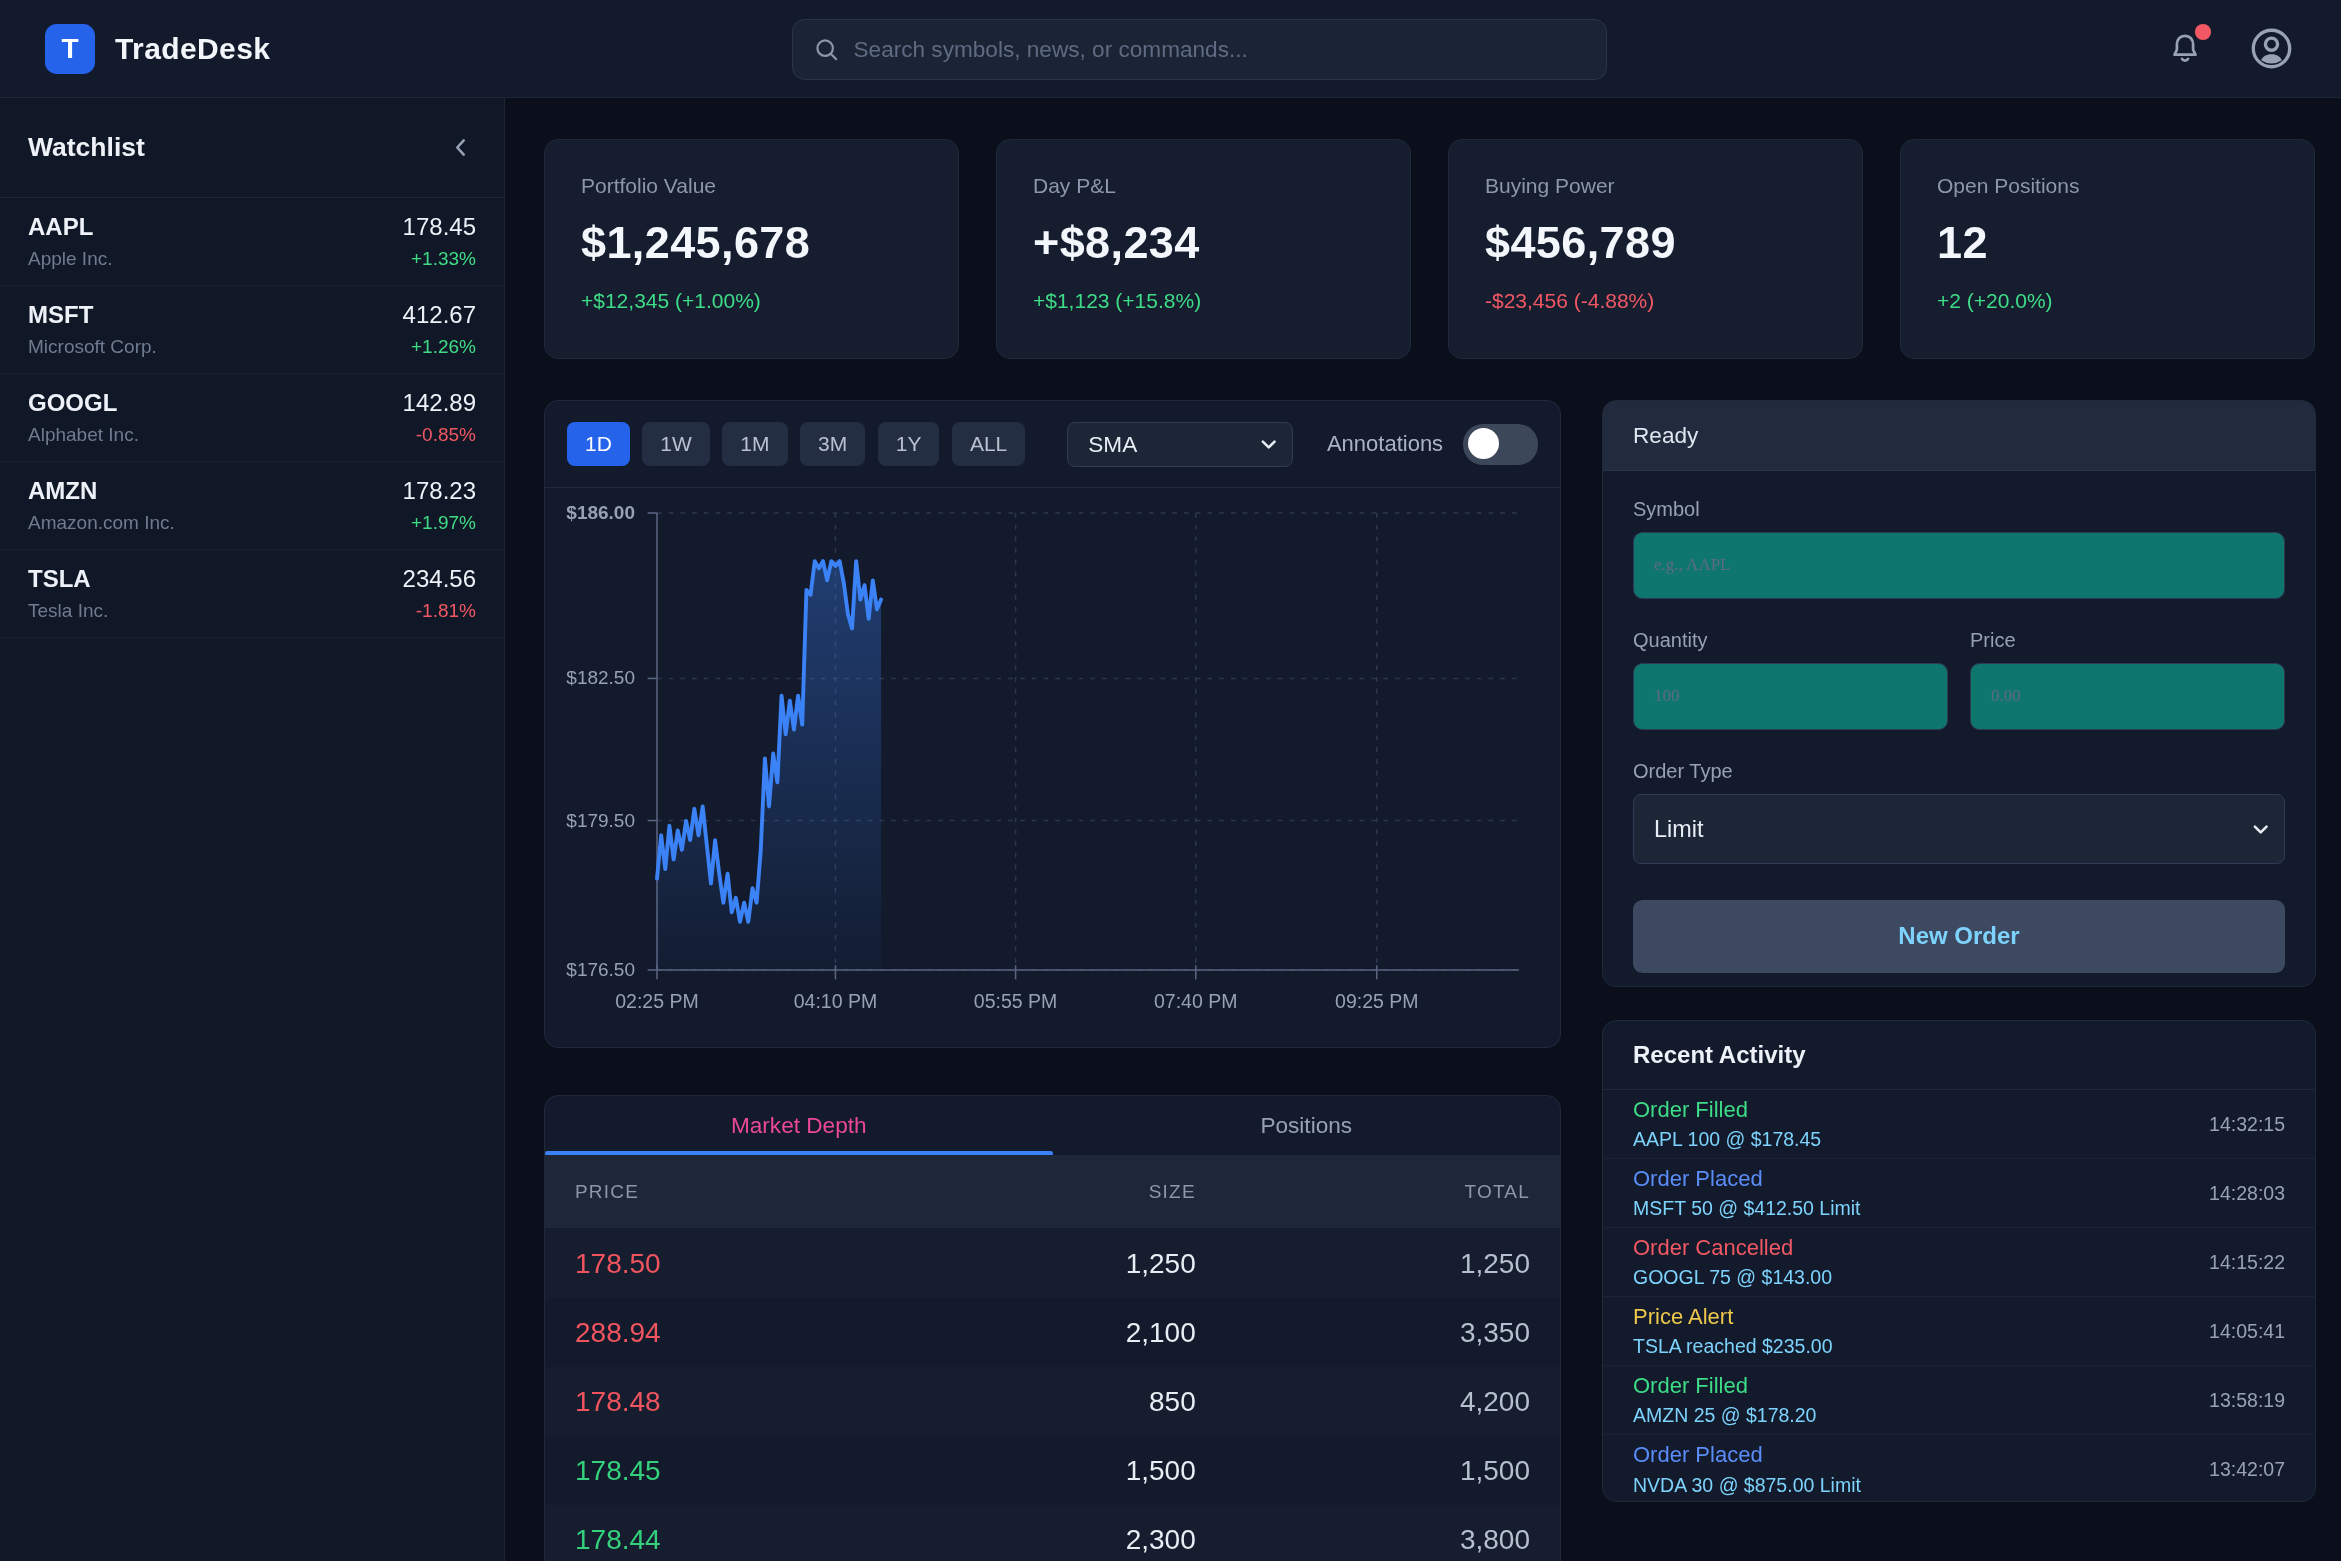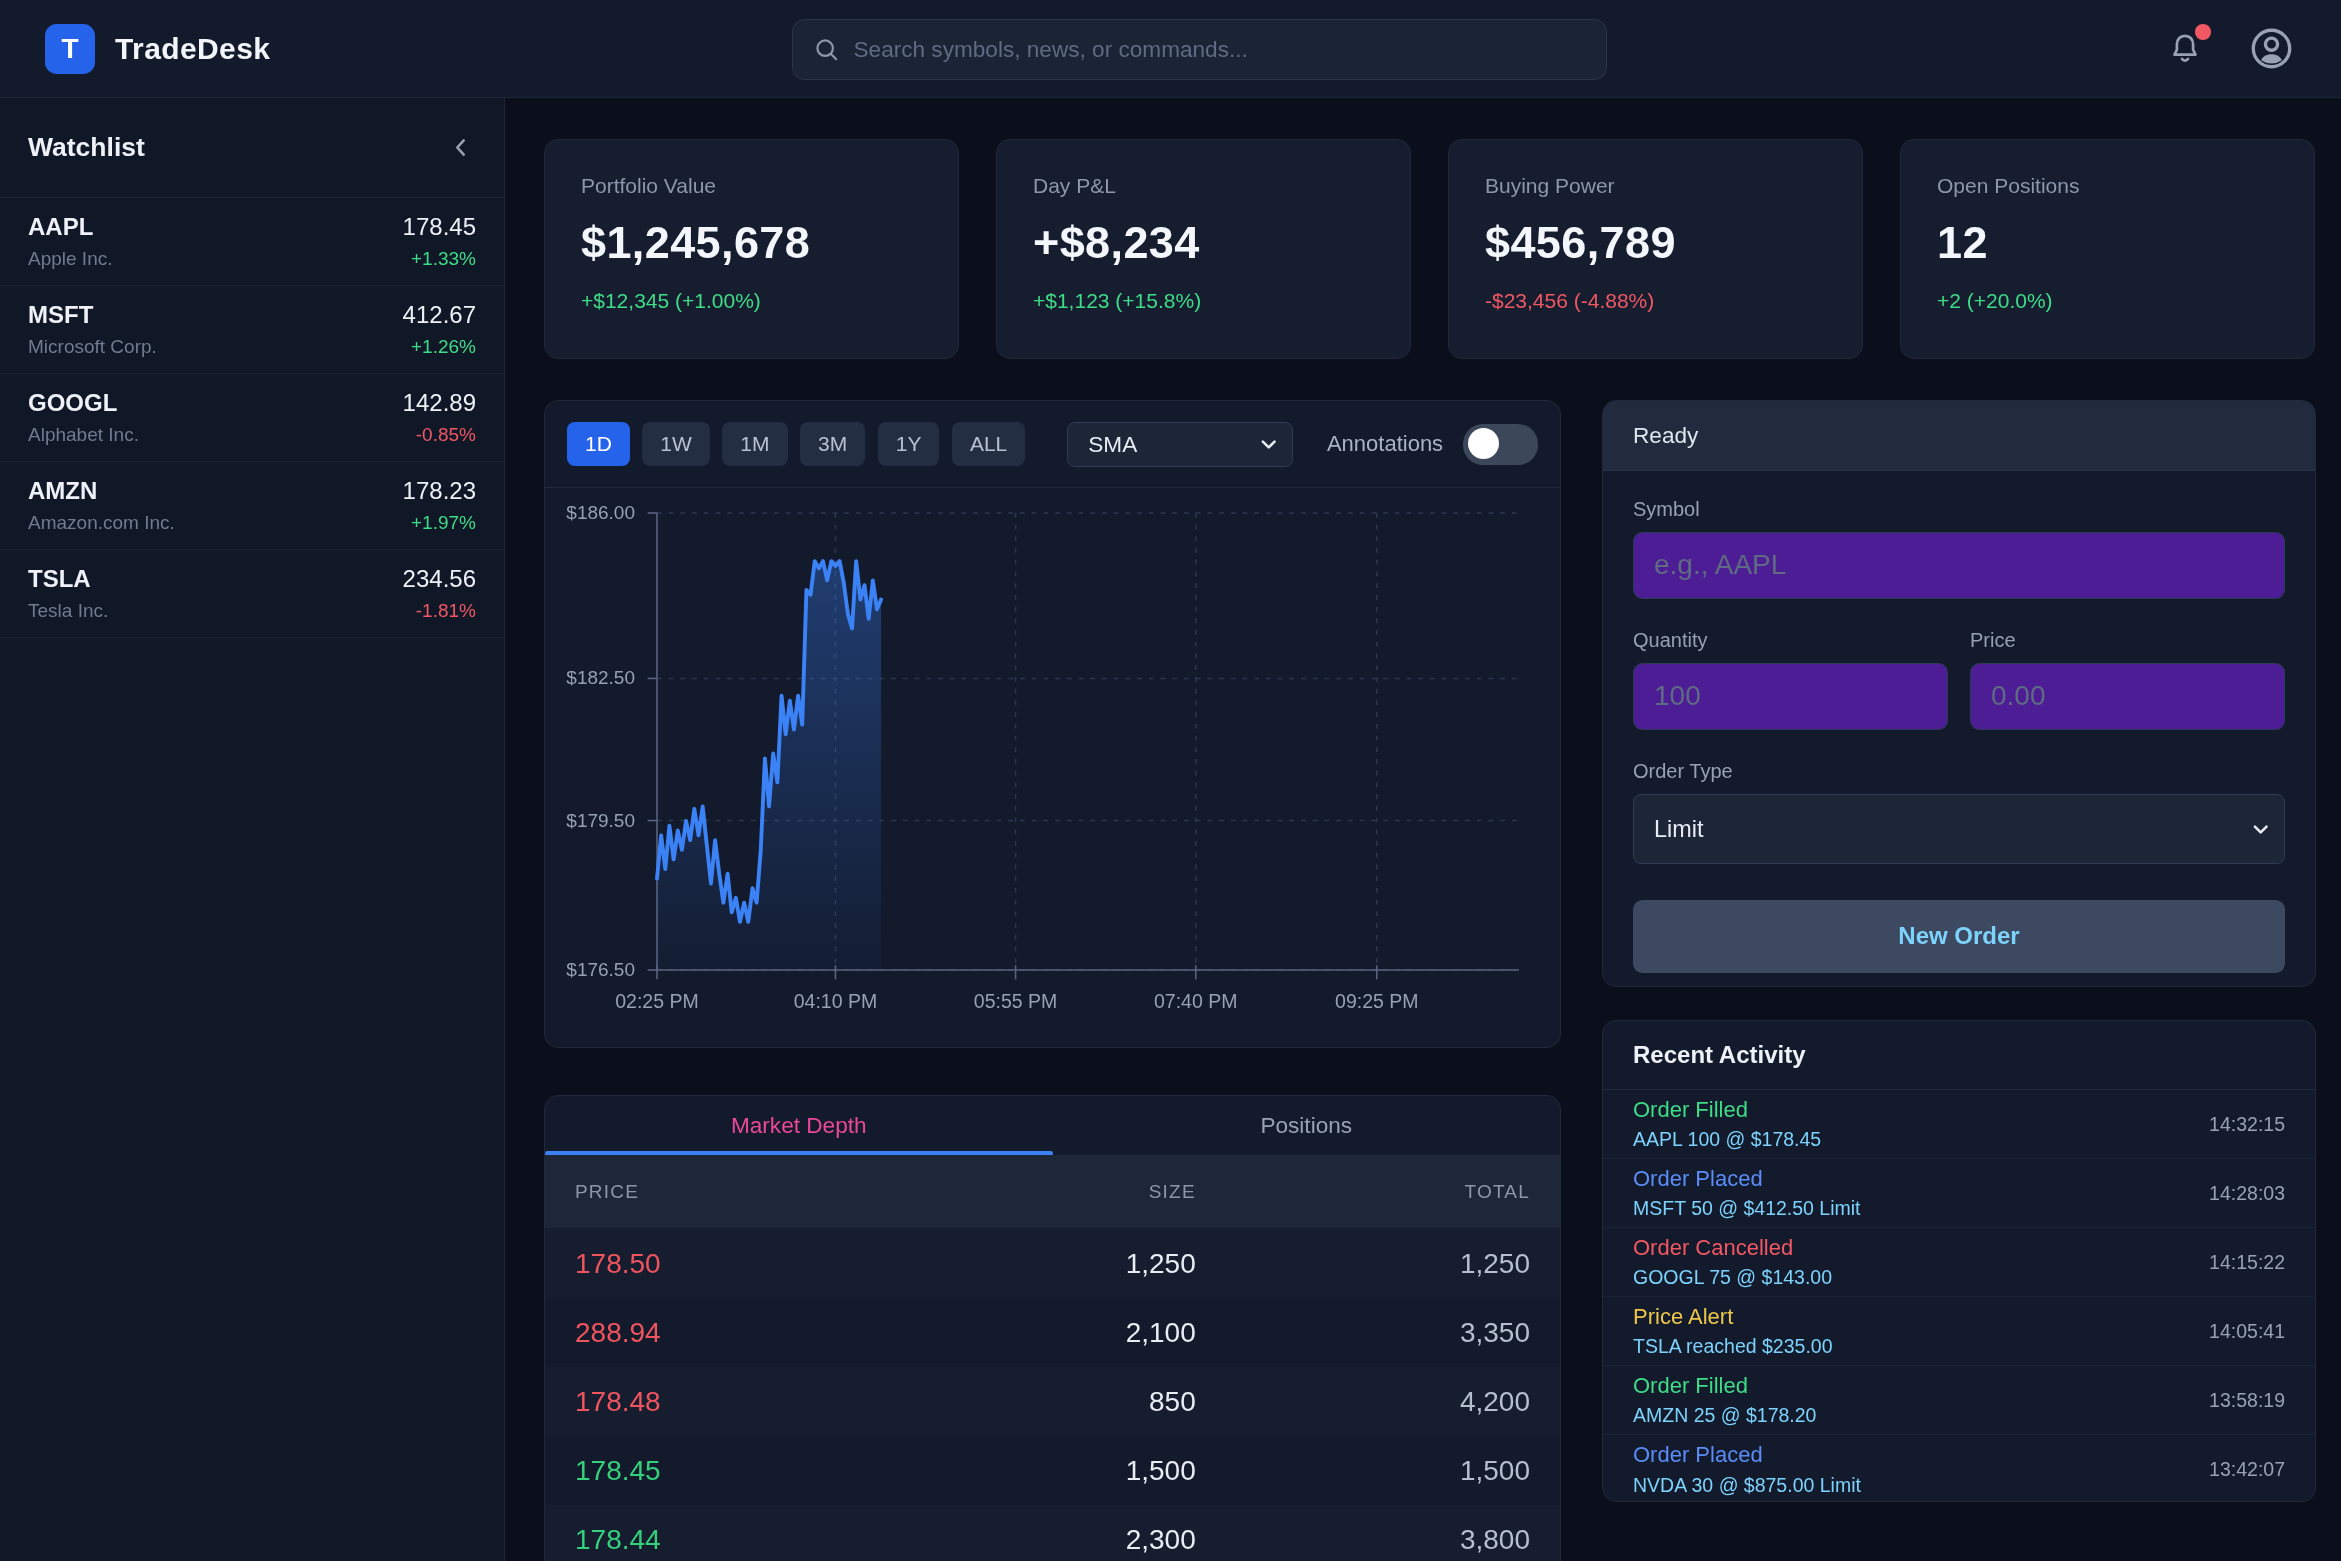--- a/index.html
+++ b/index.html
@@ -70,21 +70,21 @@
   .drow:nth-child(odd){background:#151d2f;}
   .drow:nth-child(even){background:#121a2b;}
   .cell-r{text-align:right;}
   .ask{color:#f0545f;} .bid{color:#35d07c;}
   .dsize{color:#e9eef5;} .dtotal{color:#b6bfce;}
   
   #order-panel{left:1602px;top:400px;width:714px;height:587px;}
   .op-head{height:70px;background:#212b3d;border-bottom:1.6px solid #2a3448;display:flex;align-items:center;padding:12px 30px;font-size:22.6px;color:#dfe6f0;border-radius:12.5px 12.5px 0 0;}
   .op-body{padding:26.5px 30px 0 30px;}
   .f-label{font-size:20px;color:#97a1b3;margin-bottom:11px;}
-  .field{height:67px;background:#4c1d95;border:1.6px solid #2d3a55;border-radius:9.4px;width:100%;color:#dfe6f0;font-size:28px;padding:0 20px;font-family:Liberation Sans, sans-serif;outline:none;}
+  .field{height:67px;background:#0f766e;border:1.6px solid #2d3a55;border-radius:9.4px;width:100%;color:#dfe6f0;font-size:17px;padding:0 20px;font-family:Liberation Serif, serif;outline:none;}
   .f-row{display:flex;gap:22px;}
   .f-col{flex:1;}
   .f-sec{margin-bottom:30px;}
   .sel-wrap.full{width:100%;height:70px;margin-left:0;}
   .sel-wrap.full select{font-size:23.4px;}
   .submit-btn{margin-top:36px;width:100%;height:73px;background:#3d4960;border:none;border-radius:9.4px;color:#7dd3fc;font-size:24px;font-weight:600;font-family:inherit;cursor:pointer;}
   
   #activity-panel{left:1602px;top:1020px;width:714px;height:482px;overflow:hidden;}
   .act-head{height:69px;border-bottom:1.6px solid #202a3a;display:flex;align-items:center;padding:0 30px;font-size:24px;font-weight:700;color:#eef2f8;}
   .act-item{height:69px;border-bottom:1.6px solid #1b2434;display:flex;align-items:center;justify-content:space-between;padding:0 30px;}
@@ -243,21 +243,21 @@
           </svg>
       </span>
     </div>
     <span class="anno-label">Annotations</span>
     <button class="toggle">
       <span class="knob"></span>
     </button>
   </div>
 
   <div class="y-gutter">
-    <div class="ylab" style="top: 0%;">$186.00</div>
+    <div class="ylab" style="top: 0%; font-weight: bold;">$186.00</div>
     <div class="ylab" style="top: 36.2%;">$182.50</div>
     <div class="ylab" style="top: 67.3%;">$179.50</div>
     <div class="ylab" style="top: 100%;">$176.50</div>
   </div>
 
   <div class="plot">
     <svg id="price-svg" viewBox="0 0 1104 585" preserveAspectRatio="none">
         <defs>
           <linearGradient id="fillg" x1="0" y1="0" x2="0" y2="1">
             <stop offset="0" stop-color="#3b82f6" stop-opacity="0.34"></stop>

